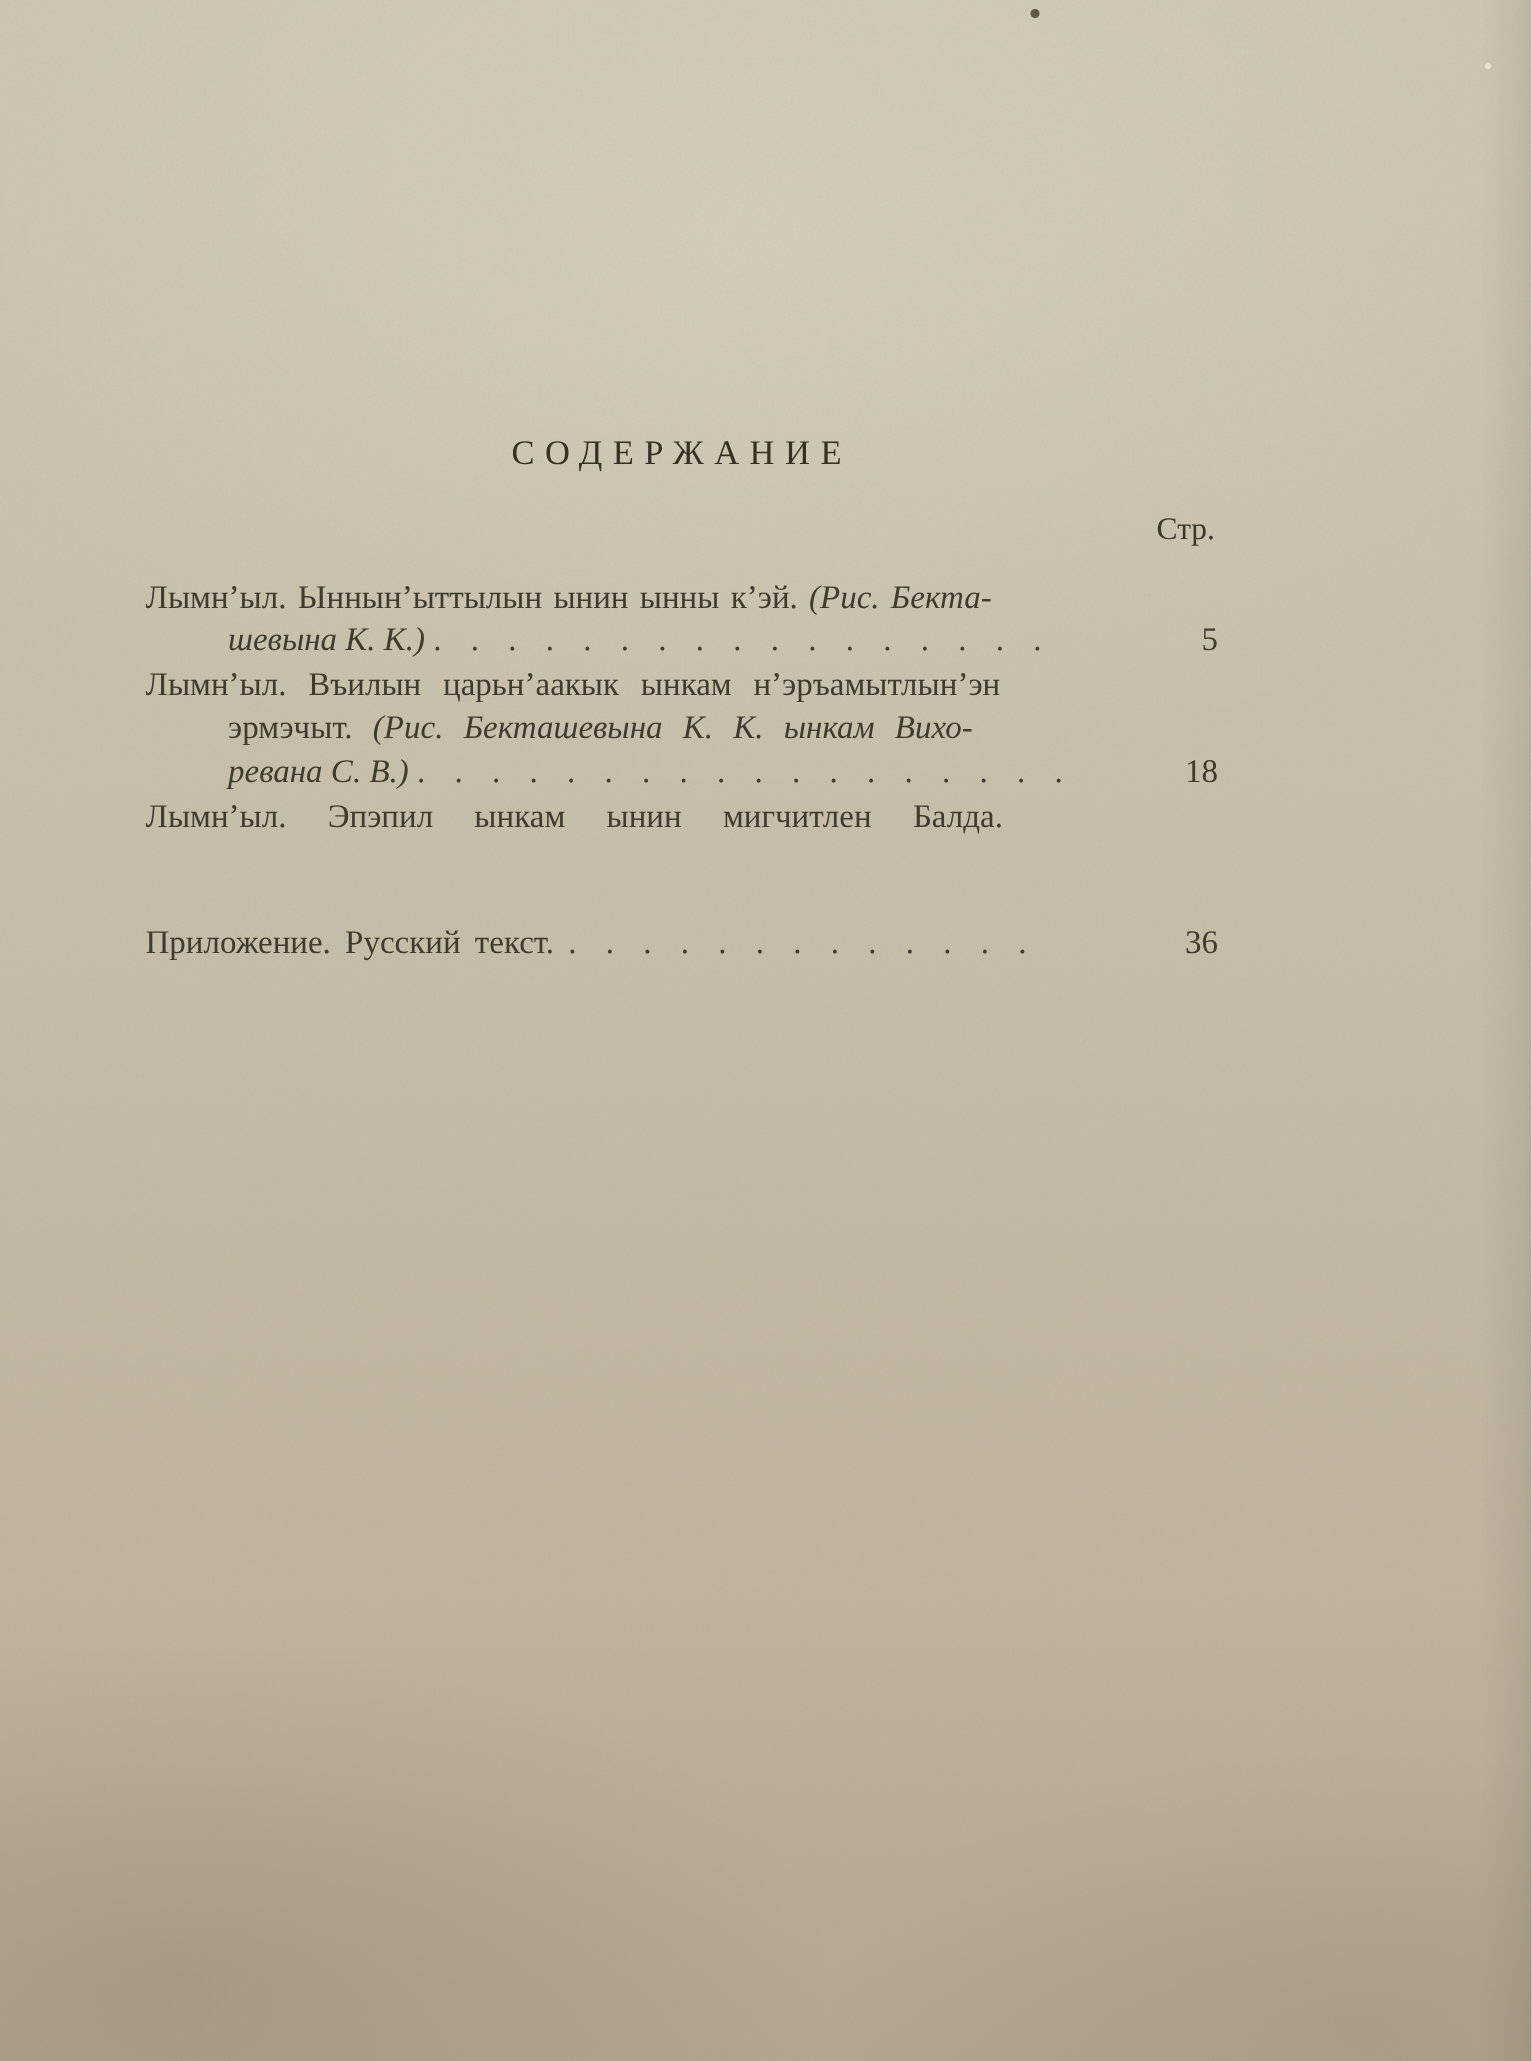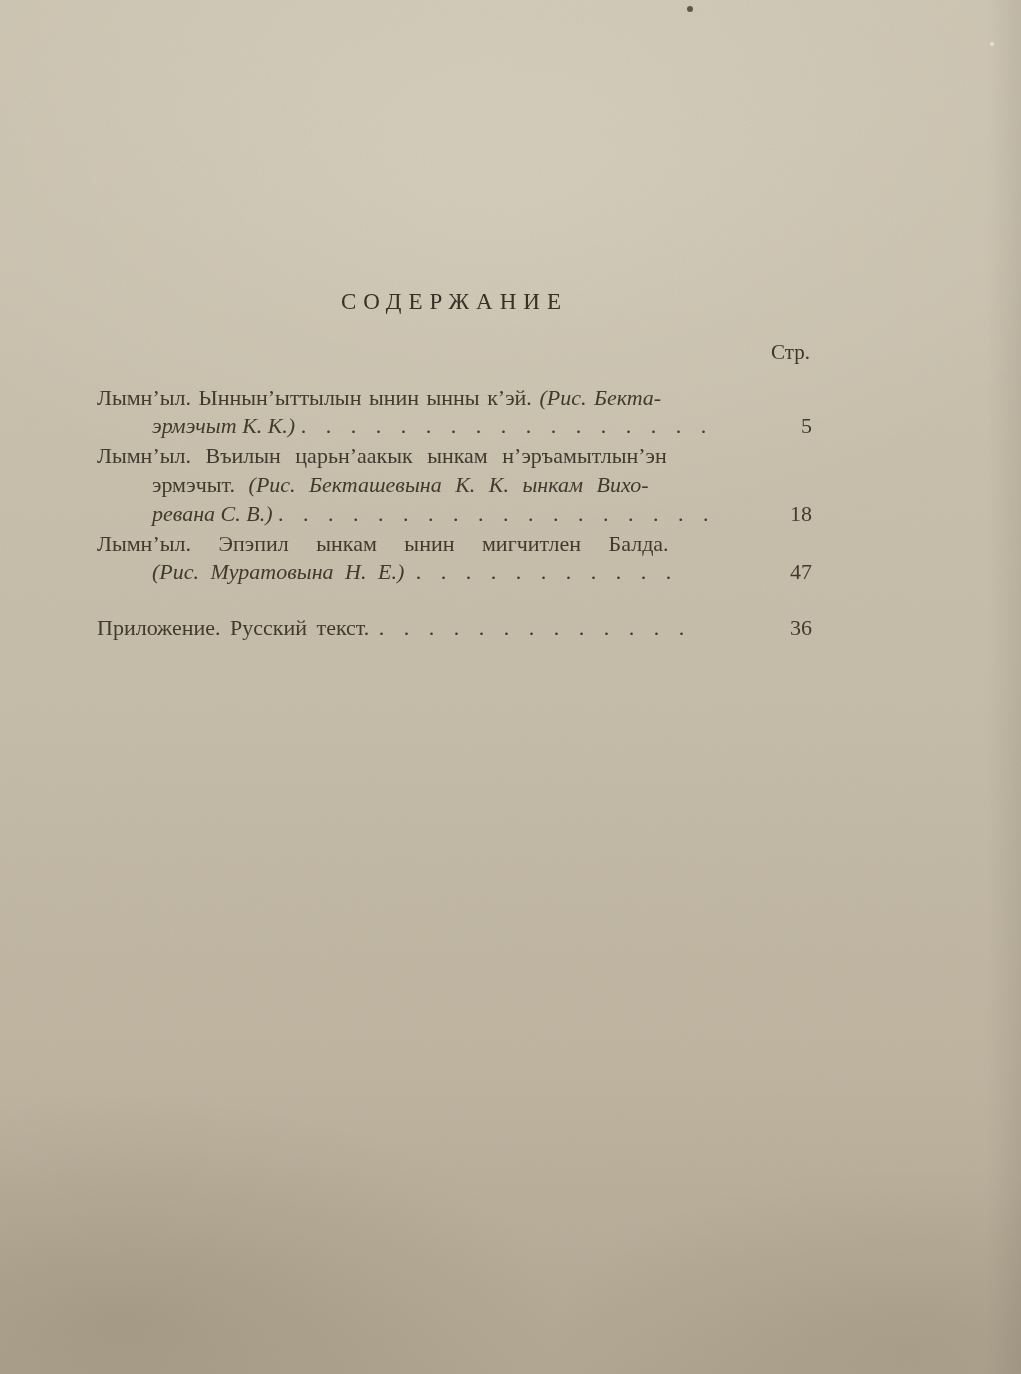--- a/index.html
+++ b/index.html
@@ -83,45 +83,41 @@
 
     <div class="toc-title">СОДЕРЖАНИЕ</div>
 
     <div class="col-header">Стр.</div>
 
     <div class="line l1">
       <span class="ro">Лымн’ыл. Ыннын’ыттылын ынин ынны к’эй. </span><span class="it">(Рис. Бекта-</span>
     </div>
 
     <div class="line l2 indent">
-      <span class="it">эрмэчыт К. К.) </span><span class="leader">. . . . . . . . . . . . . . . . .</span>
+      <span class="it">шевына К. К.) </span><span class="leader">. . . . . . . . . . . . . . . . .</span>
       <span class="pagenum">5</span>
     </div>
 
     <div class="line l4 indent">
       <span class="ro">эрмэчыт. </span><span class="it">(Рис. Бекташевына К. К. ынкам Вихо-</span>
     </div>
 
     <div class="line l3">
       <span class="ro">Лымн’ыл. Въилын царьн’аакык ынкам н’эръамытлын’эн</span>
     </div>
 
     <div class="line l5 indent">
       <span class="it">ревана С. В.) </span><span class="leader">. . . . . . . . . . . . . . . . . .</span>
       <span class="pagenum">18</span>
     </div>
 
     <div class="line l6">
       <span class="ro">Лымн’ыл. Эпэпил ынкам ынин мигчитлен Балда.</span>
     </div>
 
-    <div class="line l7 indent">
-      <span class="it">(Рис. Муратовына Н. Е.) </span><span class="leader">. . . . . . . . . . .</span>
-      <span class="pagenum">47</span>
-    </div>
 
     <div class="line l8">
       <span class="ro">Приложение. Русский текст. </span><span class="leader">. . . . . . . . . . . . .</span>
       <span class="pagenum">36</span>
     </div>
 
   </div>
 </div>
 
 </body></html>

